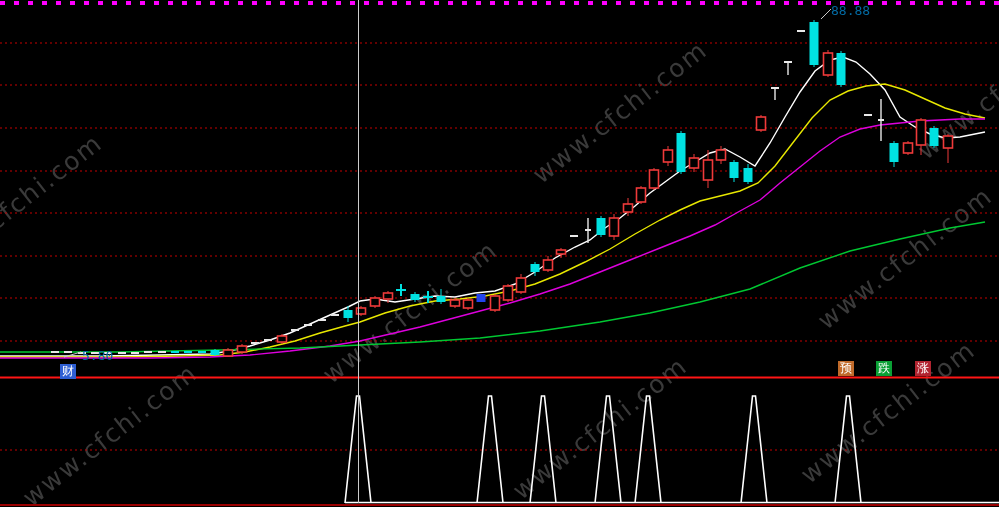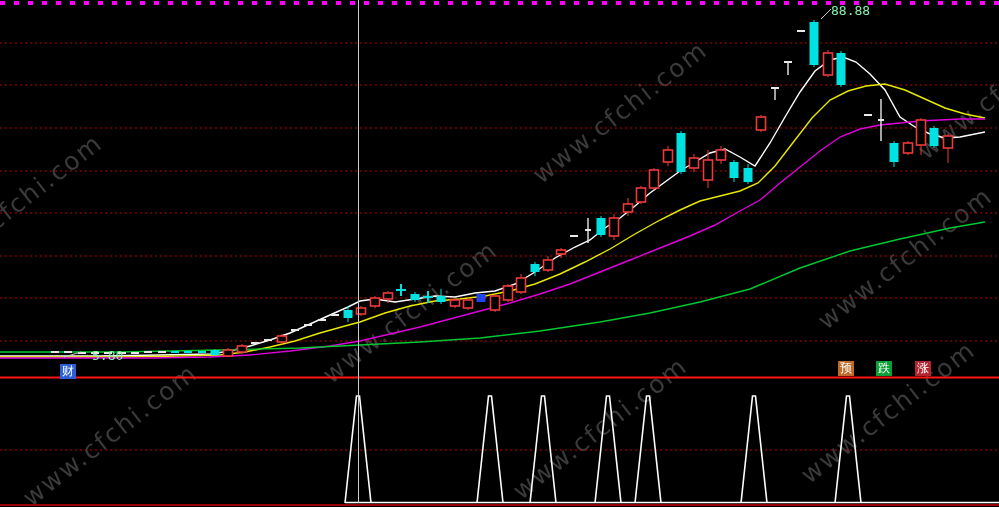--- a/index.html
+++ b/index.html
@@ -3,31 +3,31 @@
 <meta charset="utf-8">
 <style>
   html,body{margin:0;padding:0;background:#000;}
   .screen{position:relative;width:999px;height:507px;background:#000;overflow:hidden;
           font-family:"Liberation Sans",sans-serif;}
   .watermark-layer{position:absolute;inset:0;z-index:1;}
   .watermark{position:absolute;color:#3a3a3a;font-size:25px;letter-spacing:2px;
              font-family:"DejaVu Sans",sans-serif;white-space:nowrap;
              transform:translate(-50%,-50%) rotate(-38deg);}
   svg.chart{position:absolute;left:0;top:0;z-index:2;}
-  .price-marker{position:absolute;color:#86efac;font-size:13px;line-height:13px;
+  .price-marker{position:absolute;color:#0369a1;font-size:13px;line-height:13px;
                 font-family:"DejaVu Sans Mono",monospace;z-index:3;}
   .sig-badge{position:absolute;width:16px;height:15px;color:#fff;font-size:12px;
              line-height:15px;text-align:center;z-index:3;
              font-family:"DejaVu Sans",sans-serif;}
   .badge-cai{left:60px;top:364px;background:#2e5fd4;}
   .badge-yu{left:838px;top:361px;background:#c06a2a;}
   .badge-die{left:876px;top:361px;background:#0aa035;}
   .badge-zhang{left:915px;top:361px;background:#b22430;}
   .hi-label{left:831px;top:4px;}
-  .lo-label{left:92px;top:349px;}
+  .lo-label{left:82px;top:349px;}
 </style>
 </head>
 <body>
 
 <div class="screen">
 
   <div class="watermark-layer" id="wm-layer">
       <span class="watermark" style="left: 15px; top: 205px; color: rgb(58, 58, 58);">www.cfchi.com</span>
       <span class="watermark" style="left: 110px; top: 435px; color: rgb(58, 58, 58);">www.cfchi.com</span>
       <span class="watermark" style="left: 410px; top: 312px; color: rgb(58, 58, 58);">www.cfchi.com</span>

